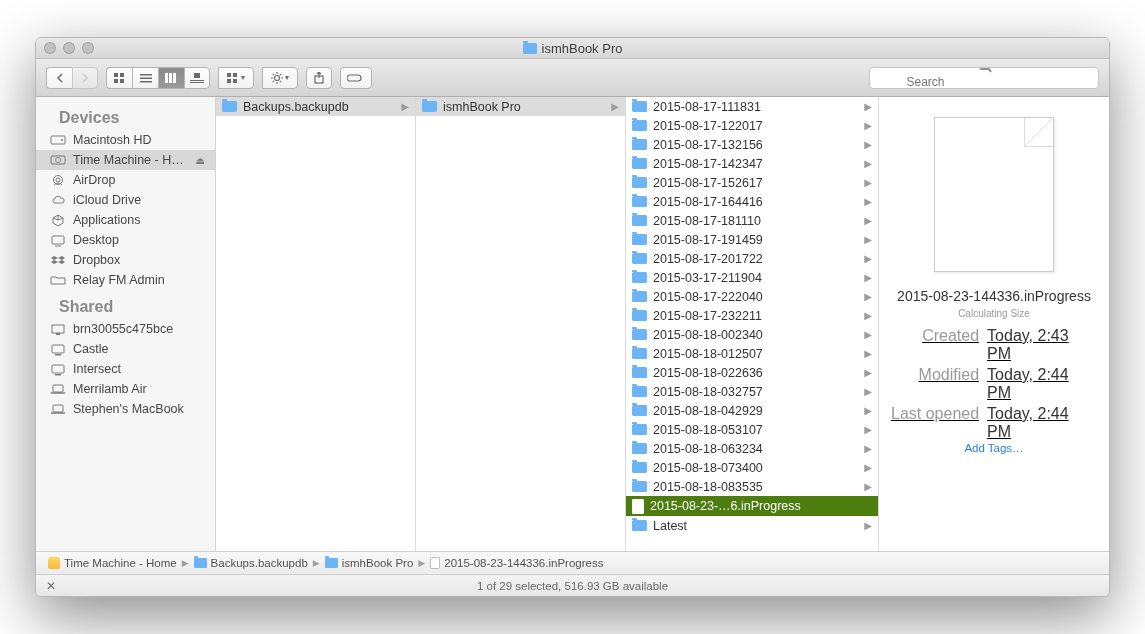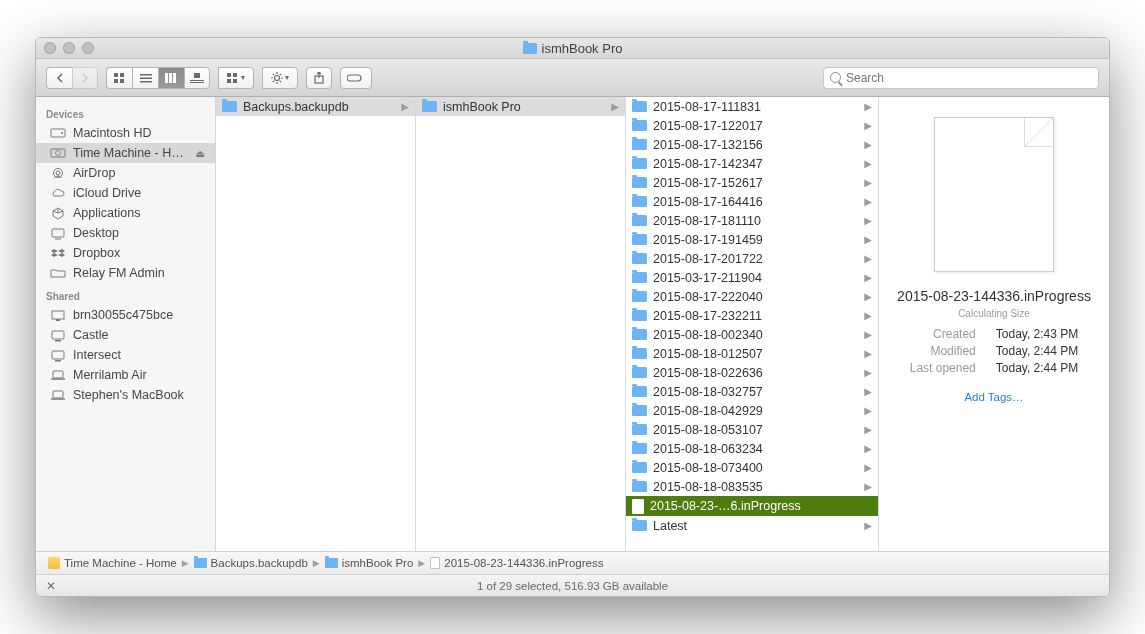--- a/index.html
+++ b/index.html
@@ -13,27 +13,27 @@
 .fold-icon-sm::before { content:''; position:absolute; top:-2px; left:0; width:5px; height:2px; background:#6cb4f4; border-radius:1px 1px 0 0; }
 .toolbar { height: 38px; background: linear-gradient(#eaeaea,#d4d4d4); border-bottom: 1px solid #b0b0b0; display: flex; align-items: center; padding: 0 10px; gap: 8px; }
 .seg { display:flex; }
 .btn { height: 22px; min-width: 26px; background: linear-gradient(#fdfdfd,#f2f2f2); border: 1px solid #b4b4b4; border-radius: 4px; display:flex; align-items:center; justify-content:center; font-size: 11px; color:#555; cursor:pointer; }
 .seg .btn { border-radius: 0; border-right-width:0; }
 .seg .btn:first-child { border-radius: 4px 0 0 4px; }
 .seg .btn:last-child { border-radius: 0 4px 4px 0; border-right-width:1px; }
 .btn.active { background: linear-gradient(#8a8a8a,#9a9a9a); color:#fff; }
 .btn.disabled { opacity: 0.5; cursor: default; }
 .spacer { flex: 1; }
-.search { width: 276px; height: 22px; border: 1px solid #c6c6c6; border-radius: 4px; background:#fff; display:flex; align-items:center; padding: 0 6px; gap:5px; }
+.search { width: 230px; height: 22px; border: 1px solid #c6c6c6; border-radius: 4px; background:#fff; display:flex; align-items:center; padding: 0 6px; gap:5px;flex-direction:column; }
 .search input { border:none; outline:none; font-size:12px; flex:1; color:#333; background:transparent; }
 .mag { width:11px;height:11px;border:1.5px solid #8e8e8e;border-radius:50%;position:relative; }
 .mag::after{content:'';position:absolute;width:5px;height:1.5px;background:#8e8e8e;bottom:-2px;right:-3px;transform:rotate(45deg);}
 .body { flex:1; display:flex; overflow:hidden; background:#fff; }
 .sidebar { width: 180px; background:#f6f6f6; border-right:1px solid #d4d4d4; overflow-y:auto; padding: 4px 0; font-size:12.5px; }
-.sb-head { color:#8a8a8a; font-size:10px; font-weight:600; padding: 8px 10px 3px; }
+.sb-head { color:#8a8a8a; font-size:16px; font-weight:600; padding: 8px 23px 3px; }
 .sb-item { display:flex; align-items:center; gap:7px; padding: 3px 10px 3px 14px; color:#464646; cursor:pointer; }
 .sb-item.sel { background:#d8d8d8; }
 .sb-ico { width:16px; height:13px; display:flex; align-items:center; justify-content:center; color:#7a7a7a; font-size:13px; }
 .eject { margin-left:auto; font-size:10px; color:#7a7a7a; }
 .columns { flex:1; display:flex; overflow:hidden; }
 .col { border-right:1px solid #d9d9d9; overflow-y:auto; font-size:12.5px; display:flex; flex-direction:column; }
 .col1 { width: 200px; }
 .col2 { width: 210px; }
 .col3 { flex: 1; min-width: 200px; }
 .row { display:flex; align-items:center; gap:6px; padding: 2.5px 6px; color:#333; cursor:pointer; }
@@ -42,24 +42,24 @@
 .row .arr { margin-left:auto; color:#9c9c9c; font-size:10px; }
 .fold { width:15px; height:11px; background:#6cb4f4; border-radius:1.5px; position:relative; flex-shrink:0; }
 .fold::before{content:'';position:absolute;top:-2px;left:0;width:5px;height:2px;background:#6cb4f4;border-radius:1px 1px 0 0;}
 .file-ico { width:12px; height:15px; background:#fff; border:1px solid #c0c0c0; border-radius:1px; flex-shrink:0; position:relative; }
 .row.selblue .file-ico { border-color:#fff; }
 .preview { width: 230px; padding: 12px; display:flex; flex-direction:column; align-items:center; font-size:12px; }
 .pv-doc { width:120px; height:155px; background:#fff; border:1px solid #ccc; box-shadow: 1px 1px 3px rgba(0,0,0,0.1); position:relative; margin-top:8px; margin-bottom:16px; }
 .pv-doc::after{content:'';position:absolute;top:0;right:0;width:28px;height:28px;background:linear-gradient(135deg,transparent 48%,#e0e0e0 50%,#fff 52%);border-left:1px solid #ddd;border-bottom:1px solid #ddd;}
 .pv-name{font-size:14px;text-align:center;color:#333;margin-bottom:4px;word-break:break-all;}
 .pv-calc{color:#9a9a9a;font-size:10px;margin-bottom:8px;}
-.pv-meta{display:grid;grid-template-columns:auto auto;gap:3px 20px;font-size:12px;}
+.pv-meta{display:grid;grid-template-columns:auto auto;gap:3px 8px;font-size:16px;text-decoration:underline;}
 .pv-meta .k{text-align:right;color:#9a9a9a;}
 .pv-meta .v{color:#333;}
-.pv-tags{color:#2a7de1;cursor:pointer;margin-top:16px;font-size:11.5px;}
+.pv-tags{color:#2a7de1;cursor:pointer;margin-top:1px;font-size:11.5px;}
 .pathbar{height:23px;background:linear-gradient(#f8f8f8,#ececec);border-top:1px solid #d0d0d0;display:flex;align-items:center;padding:0 12px;font-size:11.5px;color:#525252;gap:4px;}
 .pb-seg{display:flex;align-items:center;gap:4px;cursor:pointer;}
 .pb-sep{color:#a0a0a0;font-size:9px;margin:0 1px;}
 .pb-fold{width:13px;height:10px;background:#6cb4f4;border-radius:1px;position:relative;}
 .pb-fold::before{content:'';position:absolute;top:-2px;left:0;width:4px;height:2px;background:#6cb4f4;border-radius:1px 1px 0 0;}
 .pb-drive{width:12px;height:12px;background:linear-gradient(#ffd76a,#f5b942);border-radius:2px;}
 .pb-file{width:10px;height:12px;background:#fff;border:1px solid #c0c0c0;border-radius:1px;}
 .status{height:22px;background:linear-gradient(#f4f4f4,#e6e6e6);border-top:1px solid #cfcfcf;display:flex;align-items:center;justify-content:center;font-size:11.5px;color:#6a6a6a;position:relative;}
 .status .x{position:absolute;left:10px;color:#6d6d6d;cursor:pointer;font-size:12px;}
 svg{display:block;}

